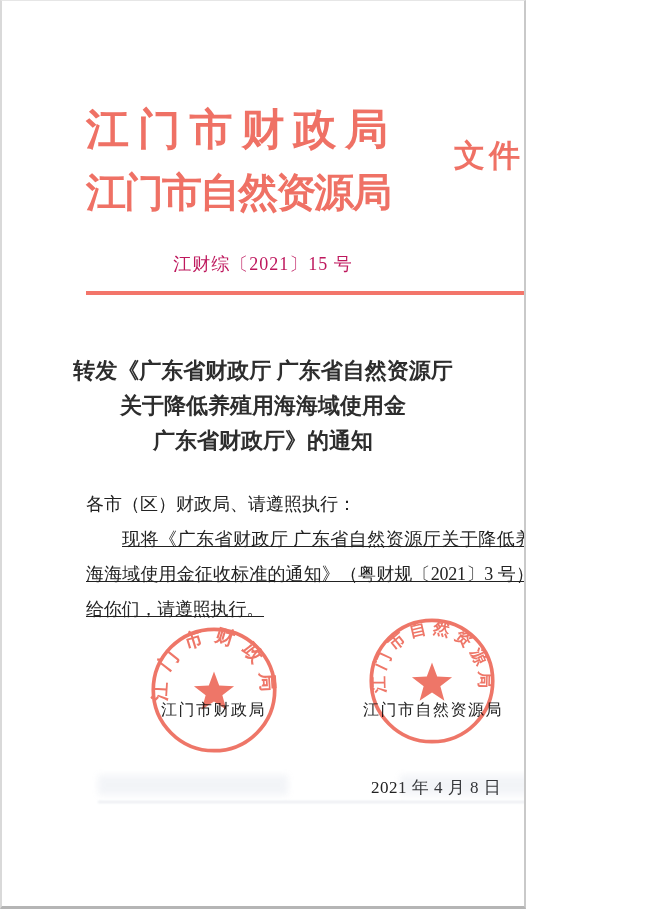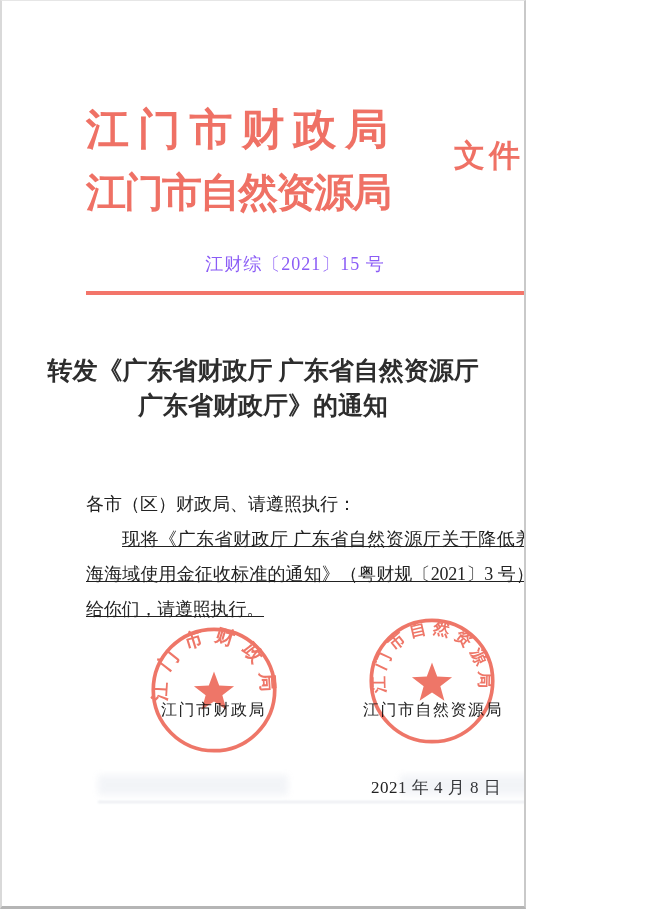--- a/index.html
+++ b/index.html
@@ -30,30 +30,30 @@
   }
   .agency-line.line1{top:107px;font-size:43px;}
   .agency-line.line2{top:172px;font-size:40px;letter-spacing:-2px;text-align-last:auto;}
   .doc-type{
     position:absolute;left:452px;top:139px;
     color:var(--header-red);font-weight:700;font-size:31px;
     letter-spacing:4px;line-height:1;white-space:nowrap;
   }
   .doc-number{
     position:absolute;left:0;top:251px;width:100%;
-    text-align:center;font-size:18px;letter-spacing:1px;color:#8b5cf6;padding-left:32px;
+    text-align:center;font-size:18px;letter-spacing:1px;color:#be185d;
   }
   .red-rule{
     position:absolute;left:84px;top:290px;width:481px;height:3.5px;
     background:var(--line-red);
   }
   .title{
     position:absolute;left:0;top:352px;width:100%;
     text-align:center;font-weight:700;color:#2d2d2d;
-    font-size:25px;line-height:35px;
+    font-size:22px;line-height:35px;
   }
   .doc-body{
     position:absolute;left:84px;top:486px;width:484px;
     font-size:18px;line-height:35px;color:#222;
   }
   .doc-body p{margin:0;text-decoration:underline;}
   .paragraph{text-indent:2em;text-align:justify;letter-spacing:-0.2px;}
   .sig{
     position:absolute;font-size:16px;letter-spacing:1.5px;color:#222;
     line-height:1.25;white-space:nowrap;
@@ -88,20 +88,21 @@
 
   <div class="agency-line line1">江门市财政局</div>
   <div class="agency-line line2">江门市自然资源局</div>
   <div class="doc-type">文件</div>
 
   <div class="doc-number">江财综〔2021〕15 号</div>
   <div class="red-rule"></div>
 
   <div class="title">
     <div>转发《广东省财政厅 广东省自然资源厅</div>
+    <div>关于降低养殖用海海域使用金</div>
     <div>广东省财政厅》的通知</div>
   </div>
 
   <div class="doc-body">
     <div class="salutation">各市（区）财政局、请遵照执行：</div>
     <p class="paragraph">现将《广东省财政厅 广东省自然资源厅关于降低养殖用海海域使用金征收标准的通知》（粤财规〔2021〕3 号）转发给你们，请遵照执行。</p>
   </div>
 
   <div class="sig sig-left">江门市财政局</div>
   <div class="sig sig-right">江门市自然资源局</div>

